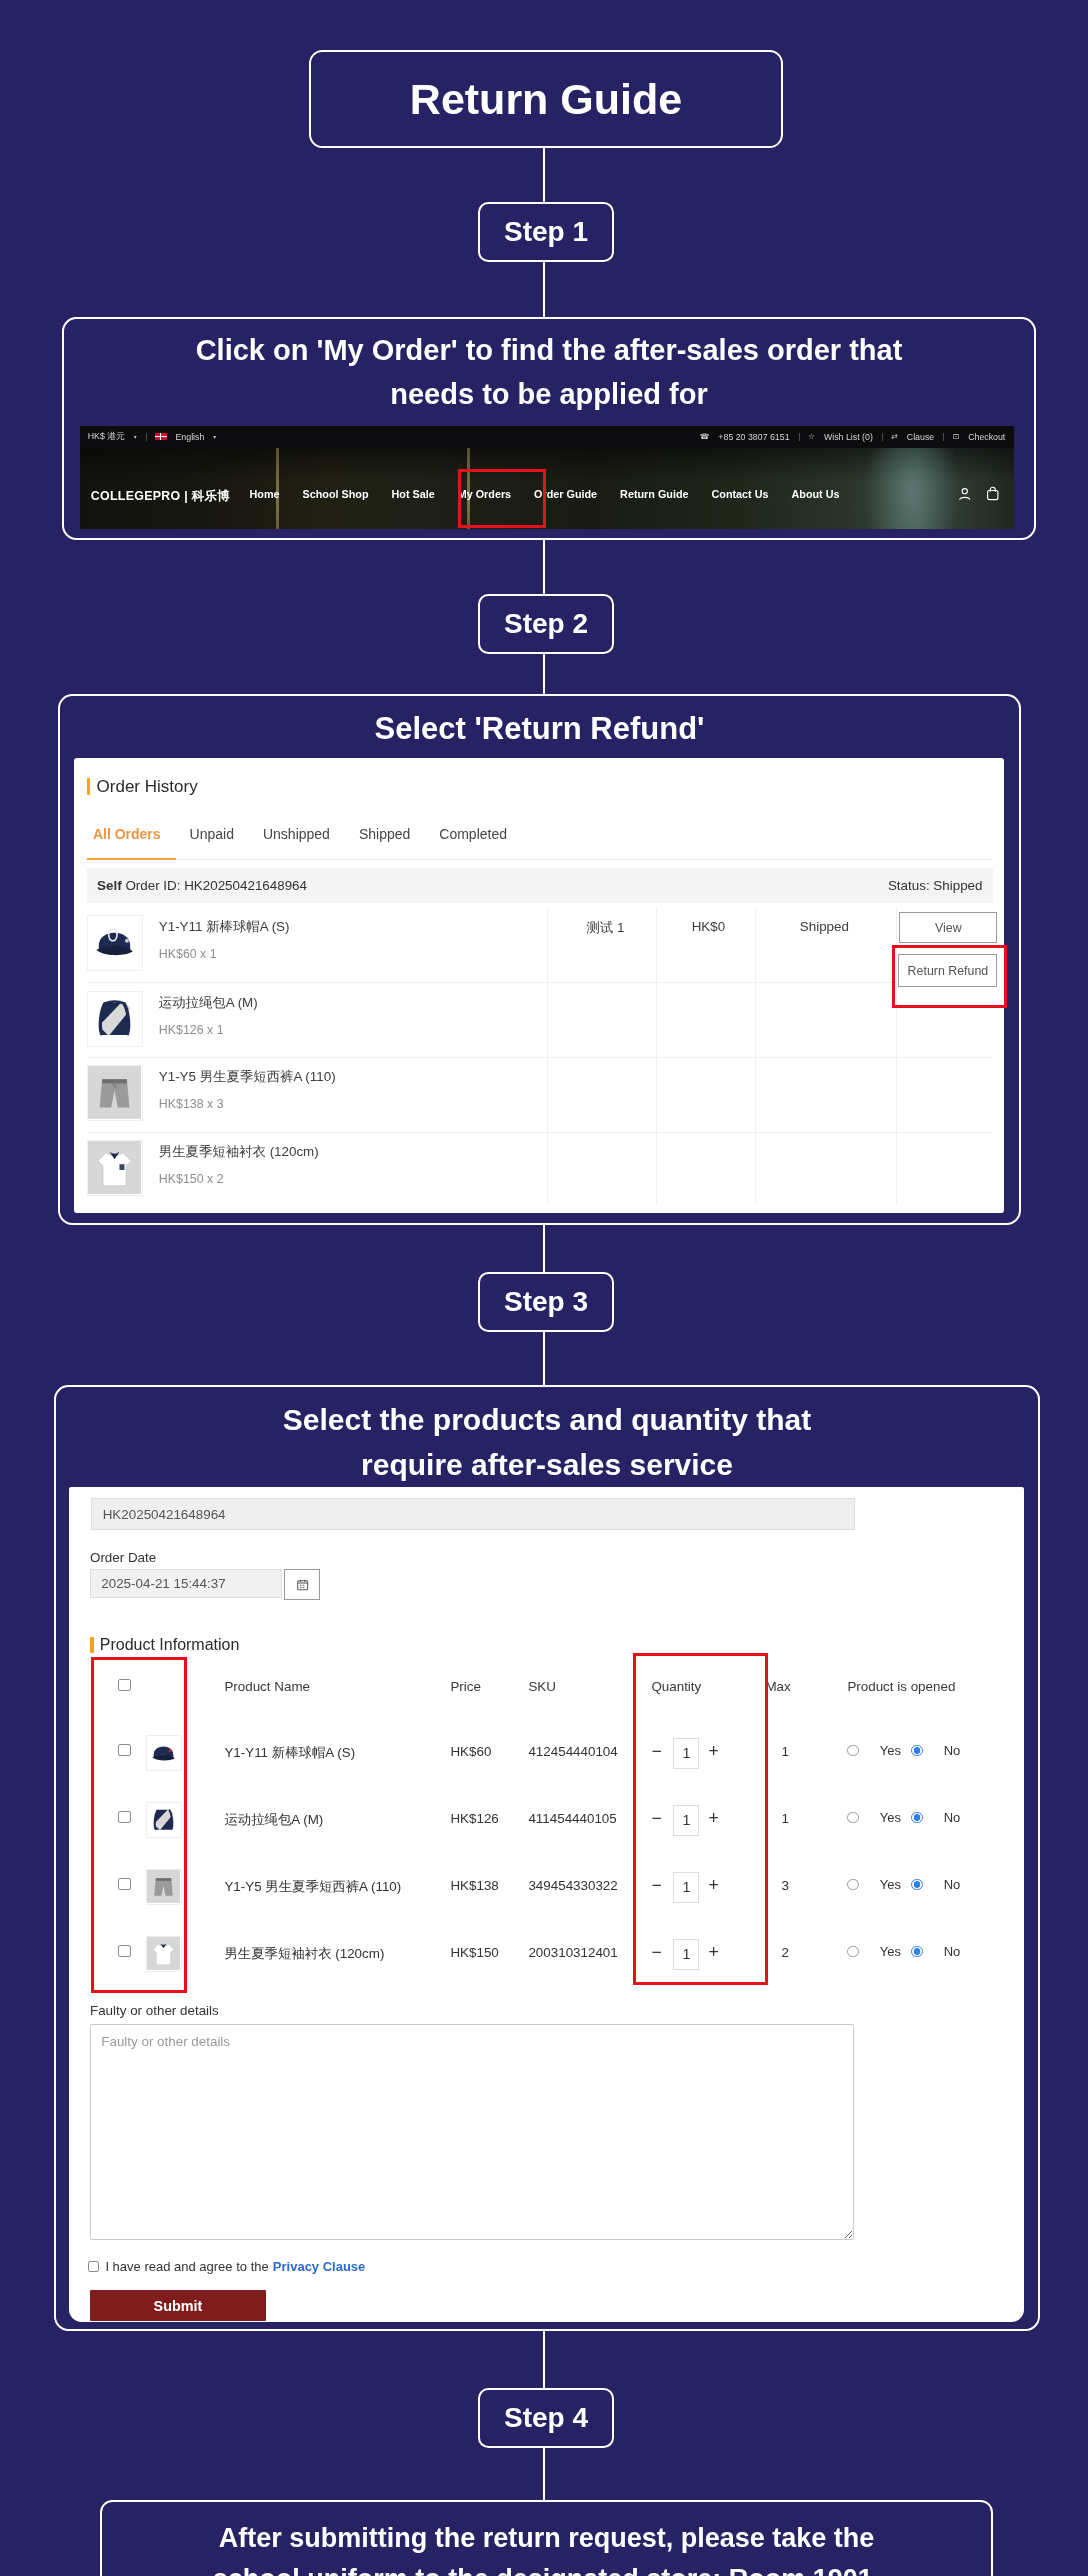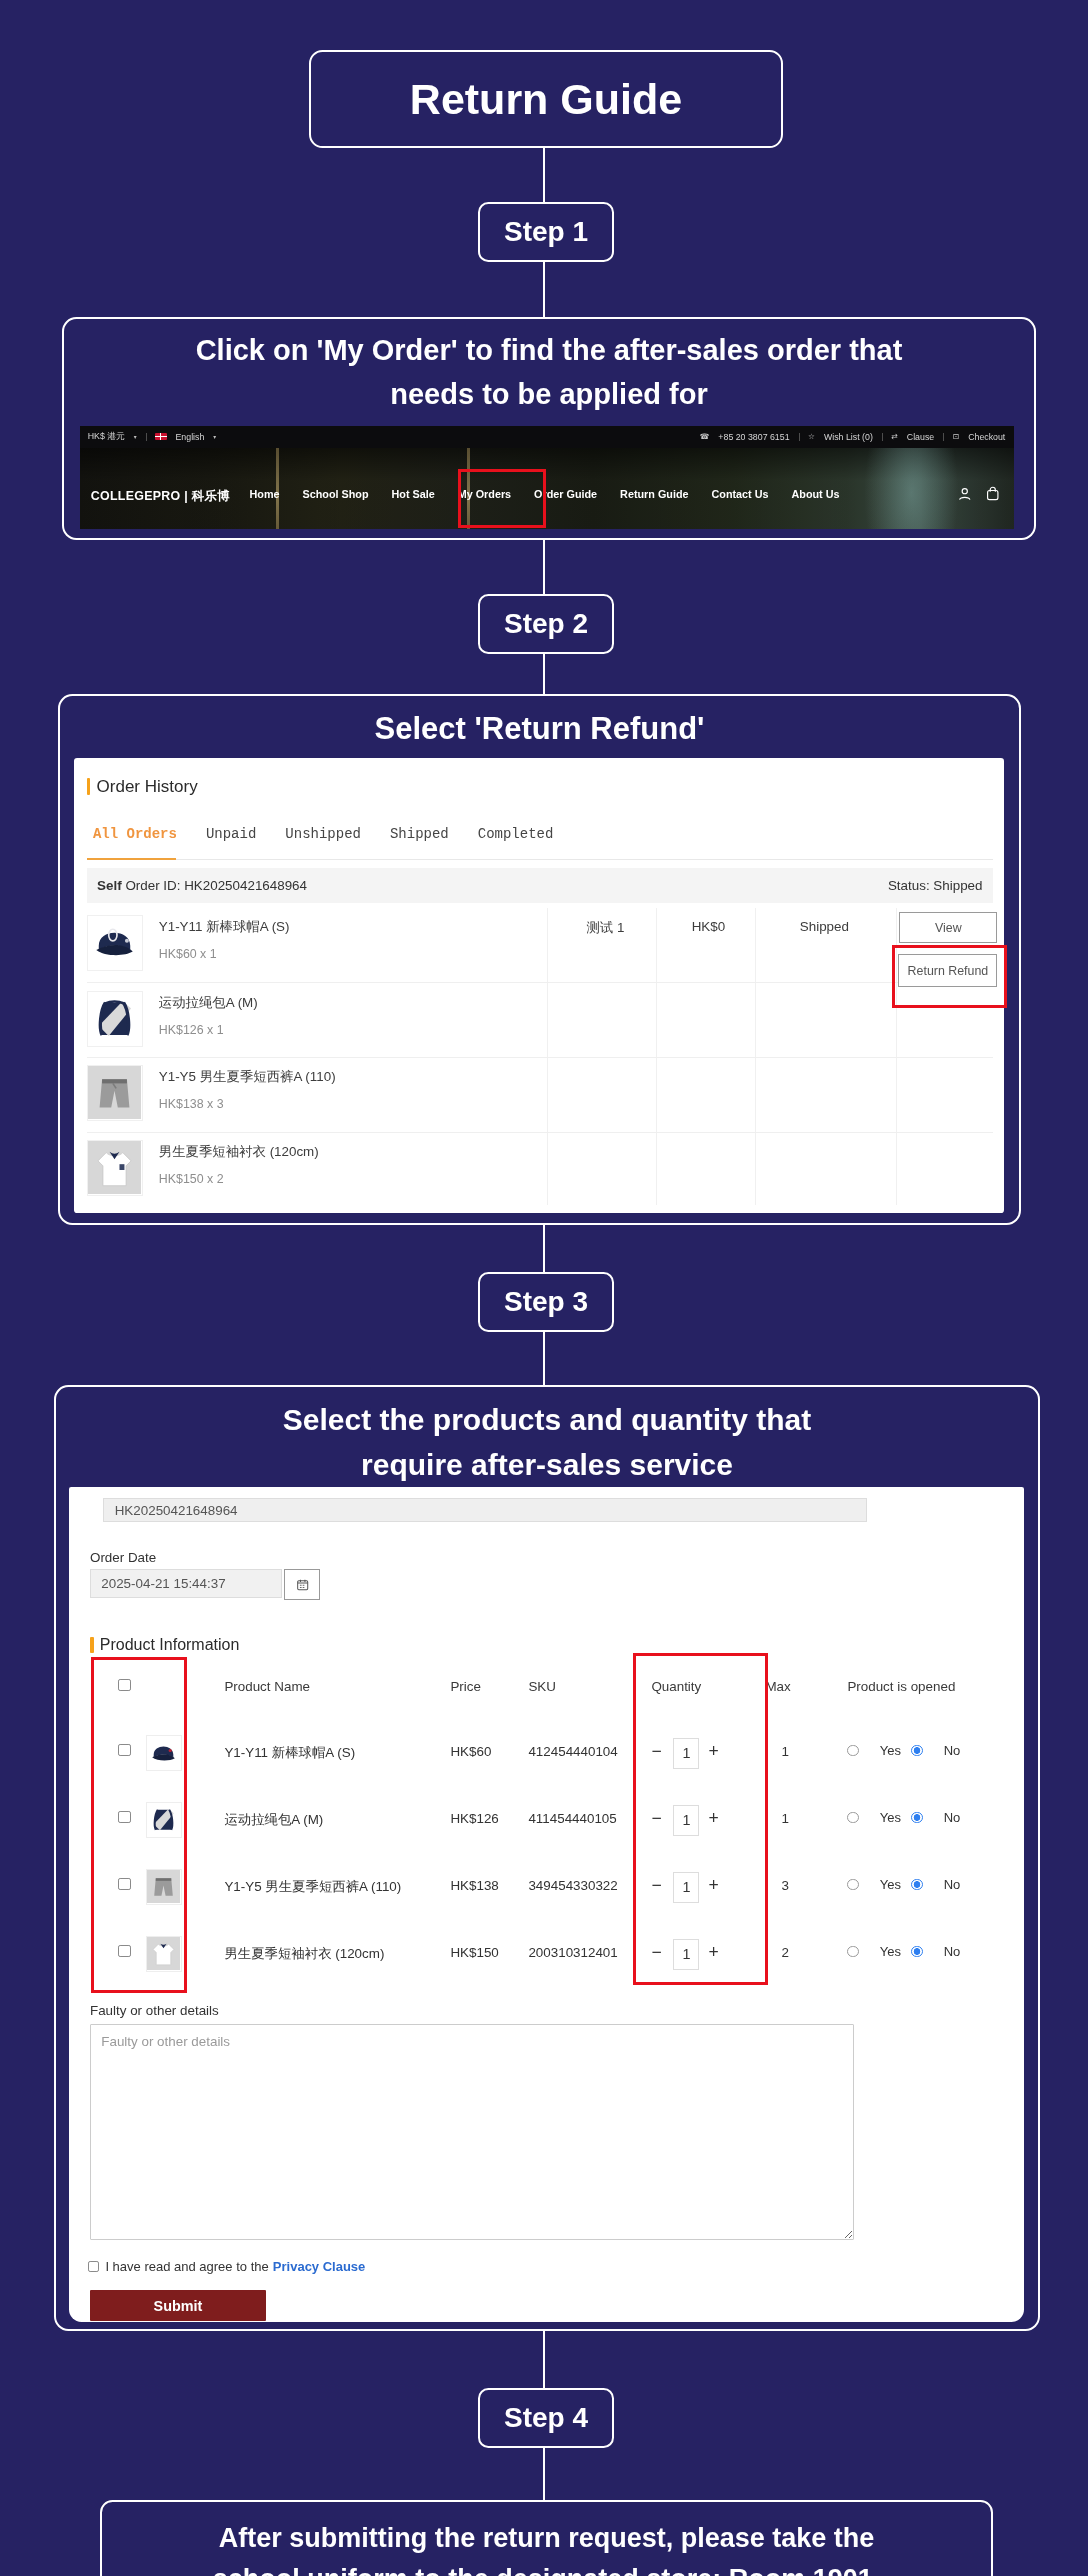--- a/index.html
+++ b/index.html
@@ -166,21 +166,21 @@
 
 <div class="panel" style="left:58px;top:694px;width:959px;height:527px;">
   <div class="panel-heading" style="font-size:31px">
     <span>Select 'Return Refund'</span>
   </div>
   <div class="white" style="left:14.4px;top:62px;width:930px;height:455px;">
     <div class="sec-title abs" style="left:12.4px;top:18.5px;">
       <span class="sec-bar"></span>
       <span>Order History</span>
     </div>
-    <div class="tabs abs" style="left:18.5px;top:68px;font-family:Liberation Mono, monospace;">
+    <div class="tabs abs" style="left:18.5px;top:68px;">
       <span class="tab-active">All Orders</span>
       <span>Unpaid</span>
       <span>Unshipped</span>
       <span>Shipped</span>
       <span>Completed</span>
     </div>
     <div class="abs" style="left:12.4px;top:101px;width:906px;height:0.5px;background:#e8e8e8;"></div>
     <div class="abs" style="left:12.4px;top:100px;width:89px;height:1.5px;background:#f0a23c;"></div>
 
     <div class="meta-bar">
@@ -264,21 +264,21 @@
   </div>
 </div>
 
 <div class="panel" style="left:54px;top:1385px;width:982px;height:942px;">
   <div class="panel-heading" style="font-size:30px">
     <div>Select the products and quantity that</div>
     <div>require after-sales service</div>
   </div>
   <div class="white" style="left:13.4px;top:100px;width:955px;height:835px;border-radius:2.1px 2.1px 12.4px 12.4px;">
 
-    <div class="f-input" style="left:34px;top:11.3px;width:764px;height:24px;">
+    <div class="f-input" style="left:22px;top:11.3px;width:764px;height:32px;">
       <span>HK20250421648964</span>
     </div>
 
     <div class="f-label" style="left:20.6px;top:63px;">Order Date</div>
     <div class="f-input" style="left:20.6px;top:82px;width:192px;height:29px;background:#f1f1f1;">
       <span>2025-04-21 15:44:37</span>
     </div>
     <div class="abs" style="left:215px;top:82px;width:34px;height:29px;border:0.5px solid #999;background:#fff;display:flex;align-items:center;justify-content:center;">
       <svg width="13.4" height="13.4" viewBox="0 0 24 24">
         <rect x="3" y="5" width="18" height="16" rx="2" fill="none" stroke="#555" stroke-width="1.8"></rect>

